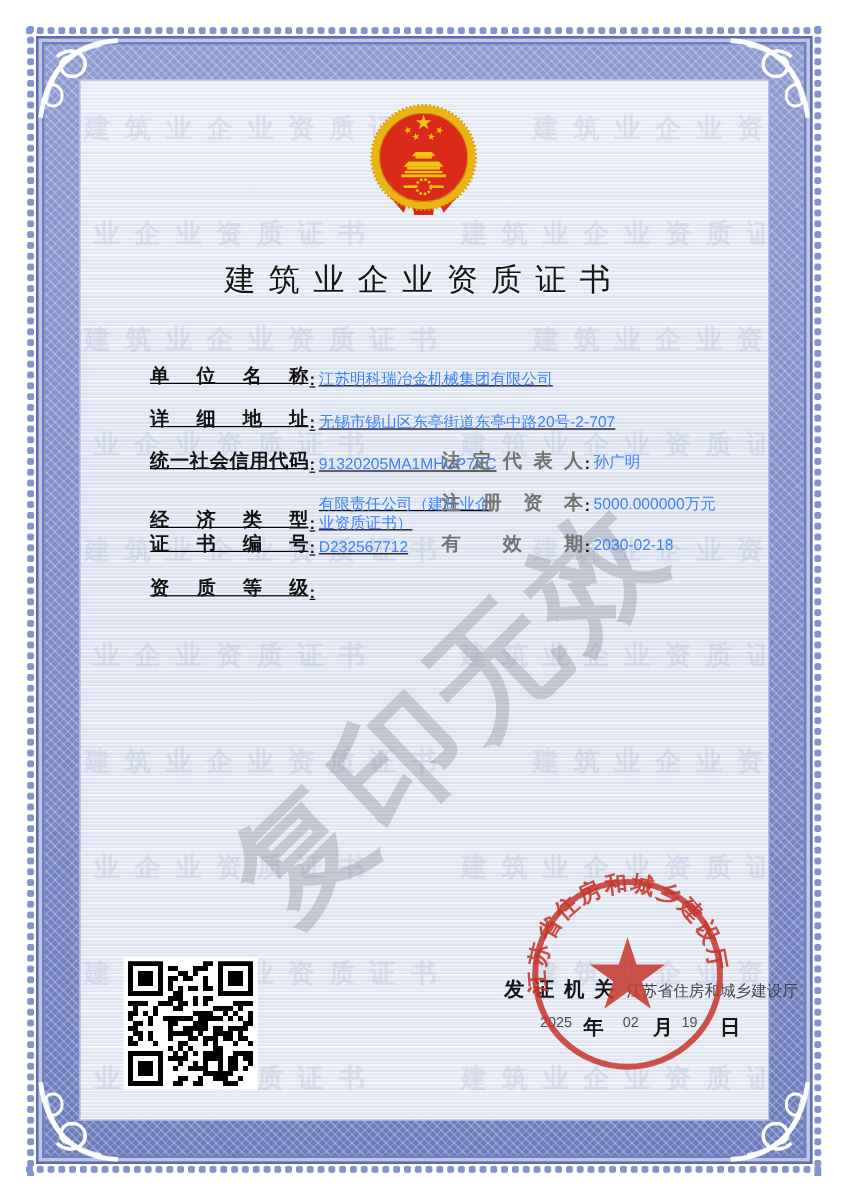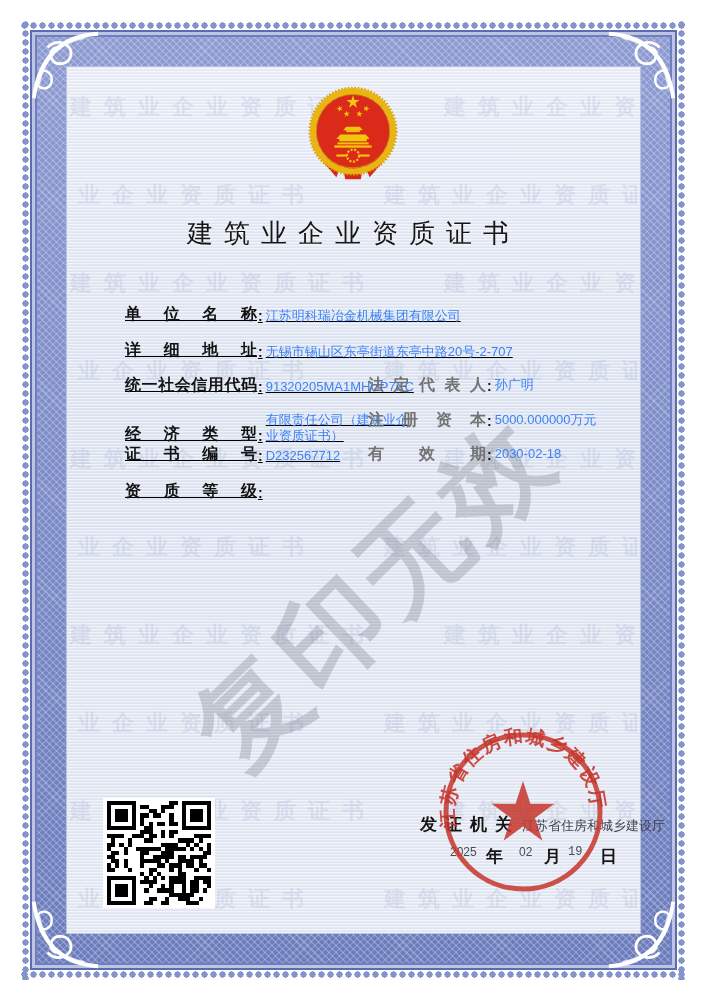--- a/index.html
+++ b/index.html
@@ -73,21 +73,21 @@
   .wrapv { width:150px; }
 
   
   .issuer { position:absolute; left:420px; top:813px; z-index:7; display:flex; align-items:flex-start; }
   .ilabel { display:inline-block; width:92px; font-size:17px; font-weight:bold; color:#141414;
     text-align:justify; text-align-last:justify; }
   .ivalue { font-size:13px; color:#41434f; margin:4px 0 0 10px; }
   .dateline { position:absolute; top:845px; z-index:7; font-weight:bold; font-size:17px; color:#141414; }
   .dnum { font-weight:normal; font-size:12px; color:#4a4c55; }
   .d-year  { left:450px; } .d-yu { left:486px; } .d-month { left:519px;text-align:center; }
-  .d-mu { left:544px; } .d-day { left:568px;font-family:Liberation Mono, monospace; } .d-du { left:600px; }
+  .d-mu { left:544px; } .d-day { left:568px; } .d-du { left:600px; }
 
   
   .qr { position:absolute; left:103px; top:798px; width:112px; height:110px; z-index:6;
     background:#fff; padding:3px; }
 
   
   .seal { position:absolute; left:433px; top:722px; width:180px; height:180px; z-index:8;
     pointer-events:none; }
 </style>
 </head>

